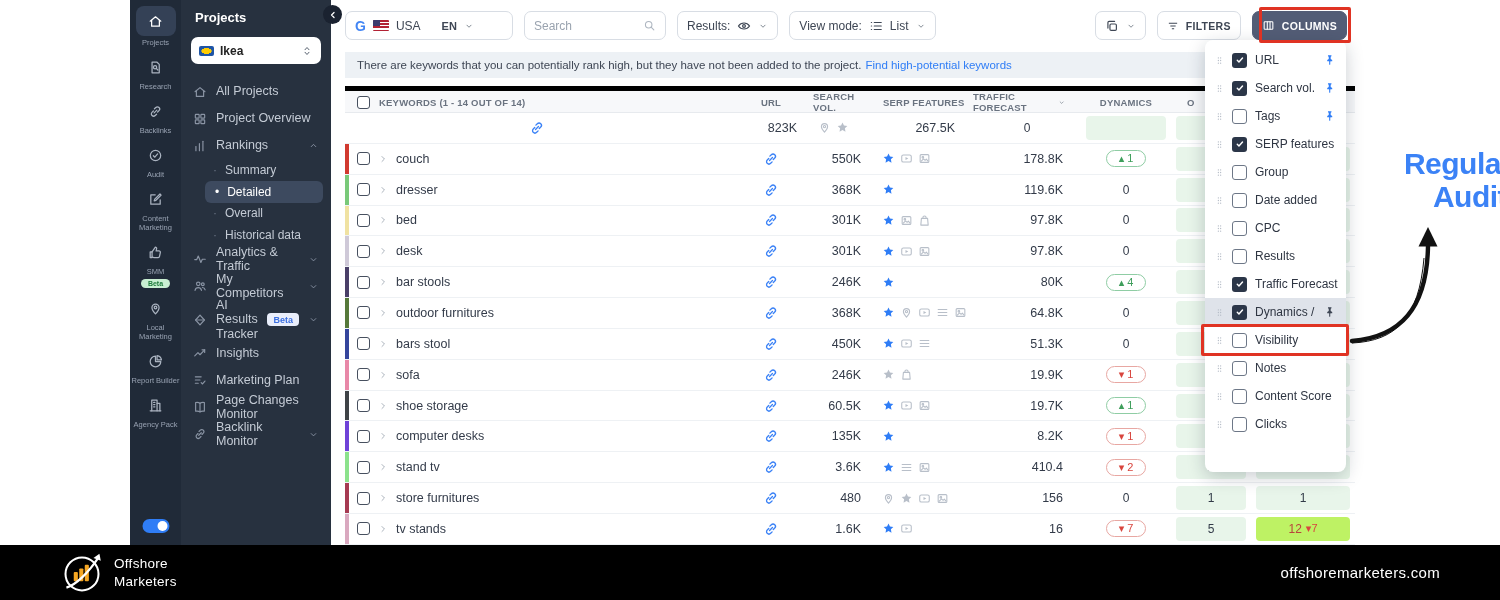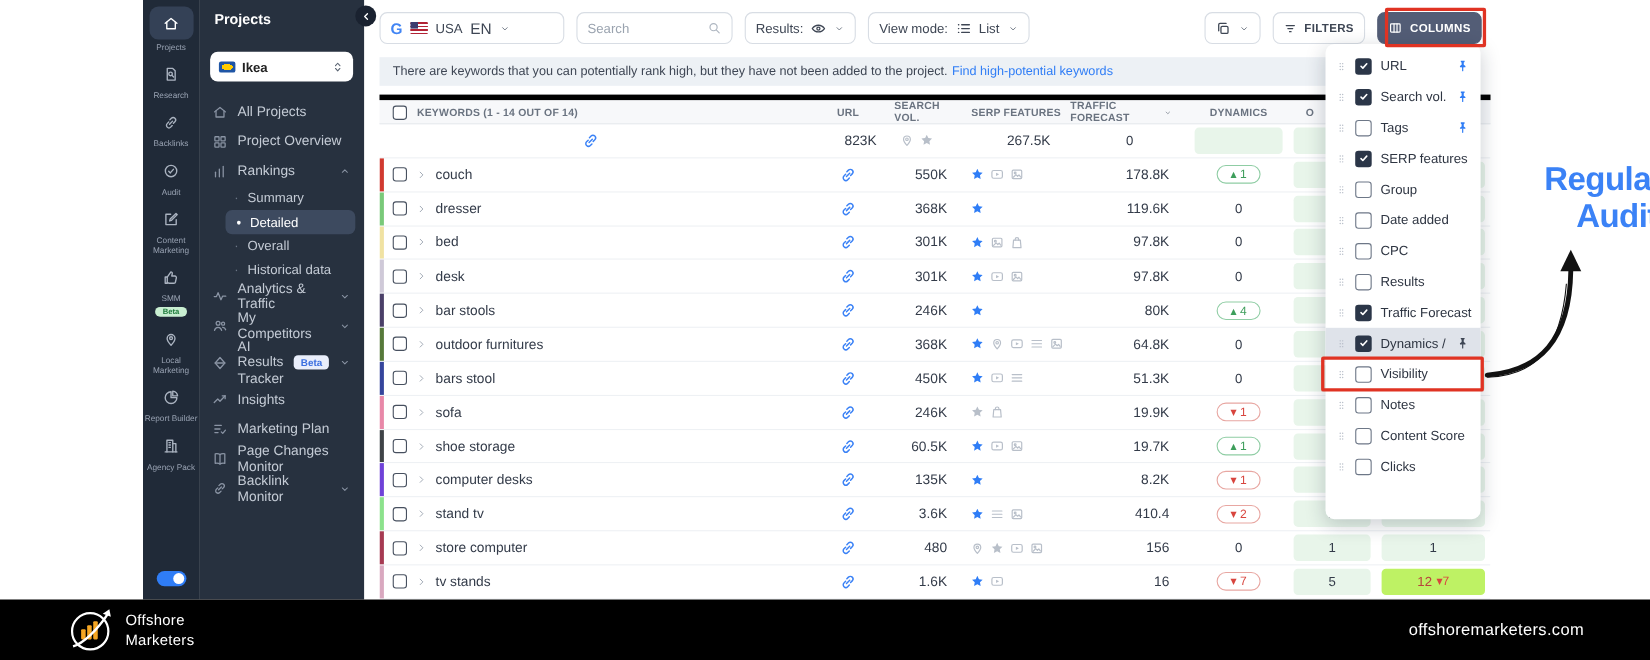--- a/index.html
+++ b/index.html
@@ -17,21 +17,21 @@
 .r-item.sel .r-ic{background:#344156;border-radius:8px;width:40px;height:30px;color:#fff}
 .r-lbl{font-size:7.5px;line-height:1.2;text-align:center;max-width:48px;margin-top:2px}
 .r-badge{font-size:7px;background:#c9efd2;color:#1e7c3c;border-radius:7px;padding:1px 7px;margin-top:3px;font-weight:bold}
 .r-toggle{position:absolute;bottom:12px;left:50%;transform:translateX(-50%);width:27px;height:14px;
           background:#2f7df6;border-radius:8px;cursor:pointer}
 .r-toggle::after{content:"";position:absolute;right:2px;top:2px;width:10px;height:10px;background:#fff;border-radius:50%}
 
 
 .submenu{position:absolute;left:181px;top:0;width:150px;height:545px;background:#27313f;z-index:5;color:#c4cbd5}
 .sm-title{font-size:13px;font-weight:bold;color:#fff;padding:10px 14px 8px}
-.proj-sel{margin:14px 10px 14px;background:#fff;border-radius:7px;height:27px;display:flex;align-items:center;
+.proj-sel{margin:4px 10px 14px;background:#fff;border-radius:7px;height:27px;display:flex;align-items:center;
           gap:6px;padding:0 8px;font-size:12px;color:#222;cursor:pointer}
 .favicon{width:15px;height:10px;border-radius:2px;background:radial-gradient(ellipse 58% 48% at center,#ffcc00 0 58%,#1f55a5 59%)}
 .proj-name{flex:1;font-weight:bold}
 .proj-sel svg{width:12px;height:12px;color:#5a6472}
 .s-item{height:27px;display:flex;align-items:center;gap:9px;padding:0 12px;font-size:12.5px;cursor:pointer}
 .s-item .s-ic{width:14px;height:14px;color:#8a94a4;flex:0 0 14px}
 .s-item .s-ic svg{width:14px;height:14px}
 .s-lab{flex:1;line-height:1.15}
 .s-item .chev{width:11px;height:11px;color:#8a94a4}
 .s-item.two{height:40px}
@@ -46,21 +46,21 @@
 
 
 .main{position:absolute;left:331px;top:0;width:1024px;height:545px;background:#fff}
 .toolbar{position:absolute;top:11px;left:14px;right:8px;height:29px;display:flex;align-items:center;gap:11px}
 .tbg{height:29px;border:1px solid #d8dde4;border-radius:7px;background:#fff;display:flex;align-items:center;
      gap:7px;padding:0 9px;font-size:12px;color:#3e4654;cursor:pointer}
 .gico{font-weight:bold;font-size:14px;color:#4285F4}
 .flag{width:16px;height:11px;position:relative;background:repeating-linear-gradient(#b22234 0 1.6px,#fff 1.6px 3.2px);border-radius:1px;overflow:hidden}
 .flag::before{content:"";position:absolute;left:0;top:0;width:7px;height:6px;background:#3c3b6e}
 .tbg .carr{width:10px;height:10px;color:#6a7380}
-.lang{color:#3e4654;font-weight:normal;font-size:14px}
+.lang{margin-left:14px;color:#3e4654;font-weight:bold;font-size:11px}
 .search-box{width:142px;justify-content:space-between;cursor:text}
 .search-box input{border:none;outline:none;width:90px;font-size:12px;color:#333;font-family:"Liberation Sans",sans-serif;background:transparent}
 .search-box input::placeholder{color:#9aa3af}
 .search-box .mag{width:13px;height:13px;color:#aeb6c0}
 .tbico{width:14px;height:14px;color:#3e4654}
 .sp{flex:1}
 .btn-sm{font-size:10.5px;font-weight:bold;letter-spacing:.3px}
 .btn-columns{background:#535d76;border-color:#535d76;color:#fff}
 .btn-columns .tbico{color:#fff}
 
@@ -1012,21 +1012,21 @@
       </div>
       <div class="trow grid">
         <div class="cell kwc">
           <span class="strip" style="background:#a63a52"></span>
           <span class="cbx"></span>
           <span class="rchev">
             <svg class="ic" viewBox="0 0 24 24">
               <path d="M9.5 6l6 6-6 6"></path>
             </svg>
           </span>
-          <span class="kwt">store computer</span>
+          <span class="kwt">store furnitures</span>
         </div>
         <div class="cell c-url">
           <svg class="ic" viewBox="0 0 24 24">
             <path d="M9.8 14.2l4.4-4.4"></path>
             <path d="M8.6 11.2l-2.2 2.2a3.6 3.6 0 105.1 5.1l2.2-2.2"></path>
             <path d="M15.4 12.8l2.2-2.2a3.6 3.6 0 10-5.1-5.1l-2.2 2.2"></path>
           </svg>
         </div>
         <div class="cell c-vol">480</div>
         <div class="cell c-serp">

